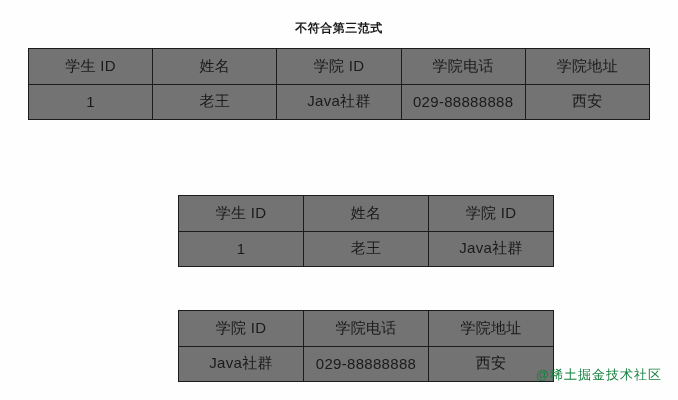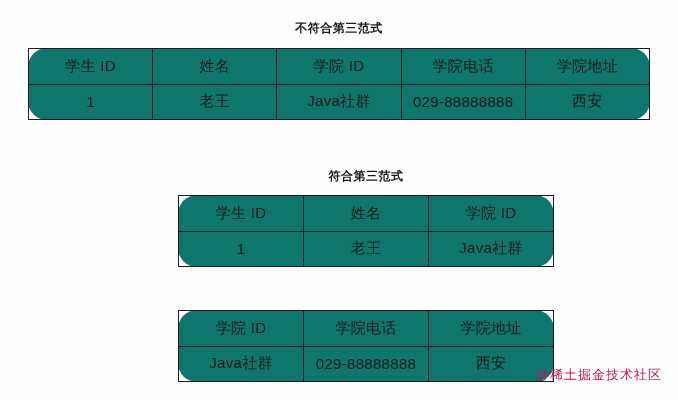--- a/index.html
+++ b/index.html
@@ -22,22 +22,21 @@
     letter-spacing: 0.5px;
     line-height: 16px;
   }
   .title-violation { left: 28px; width: 622px; top: 20px; }
   .title-compliant { left: 178px; width: 376px; top: 168px; }
 
   table.tbl {
     position: absolute;
     border-collapse: collapse;
     table-layout: fixed;
-    background: #0f766e;
-    border-radius: 19px;
+    background: #737373;
   }
   table.tbl th, table.tbl td {
     border: 1.5px solid #1c1c1c;
     height: 35.5px;
     text-align: center;
     vertical-align: middle;
     font-size: 15px;
     font-weight: 400;
     color: #1a1a1a;
     padding: 0 4px;
@@ -45,21 +44,21 @@
   }
   .tbl-wide   { left: 28px;  top: 48px;  width: 622px; }
   .tbl-student{ left: 178px; top: 195px; width: 376px; }
   .tbl-college{ left: 178px; top: 310px; width: 376px; }
 
   .watermark {
     position: absolute;
     top: 367px;
     right: 16px;
     font-size: 13px;
-    color: #be185d;
+    color: #15803d;
     letter-spacing: 1px;
     line-height: 15px;
   }
 </style>
 </head>
 <body>
 
 <div class="canvas">
 
   <div class="title title-violation">不符合第三范式</div>
@@ -78,21 +77,20 @@
       <tr>
         <td>1</td>
         <td>老王</td>
         <td>Java社群</td>
         <td>029-88888888</td>
         <td>西安</td>
       </tr>
     </tbody>
   </table>
 
-  <div class="title title-compliant">符合第三范式</div>
 
   <table class="tbl tbl-student">
     <thead>
       <tr>
         <th>学生 ID</th>
         <th>姓名</th>
         <th>学院 ID</th>
       </tr>
     </thead>
     <tbody>

